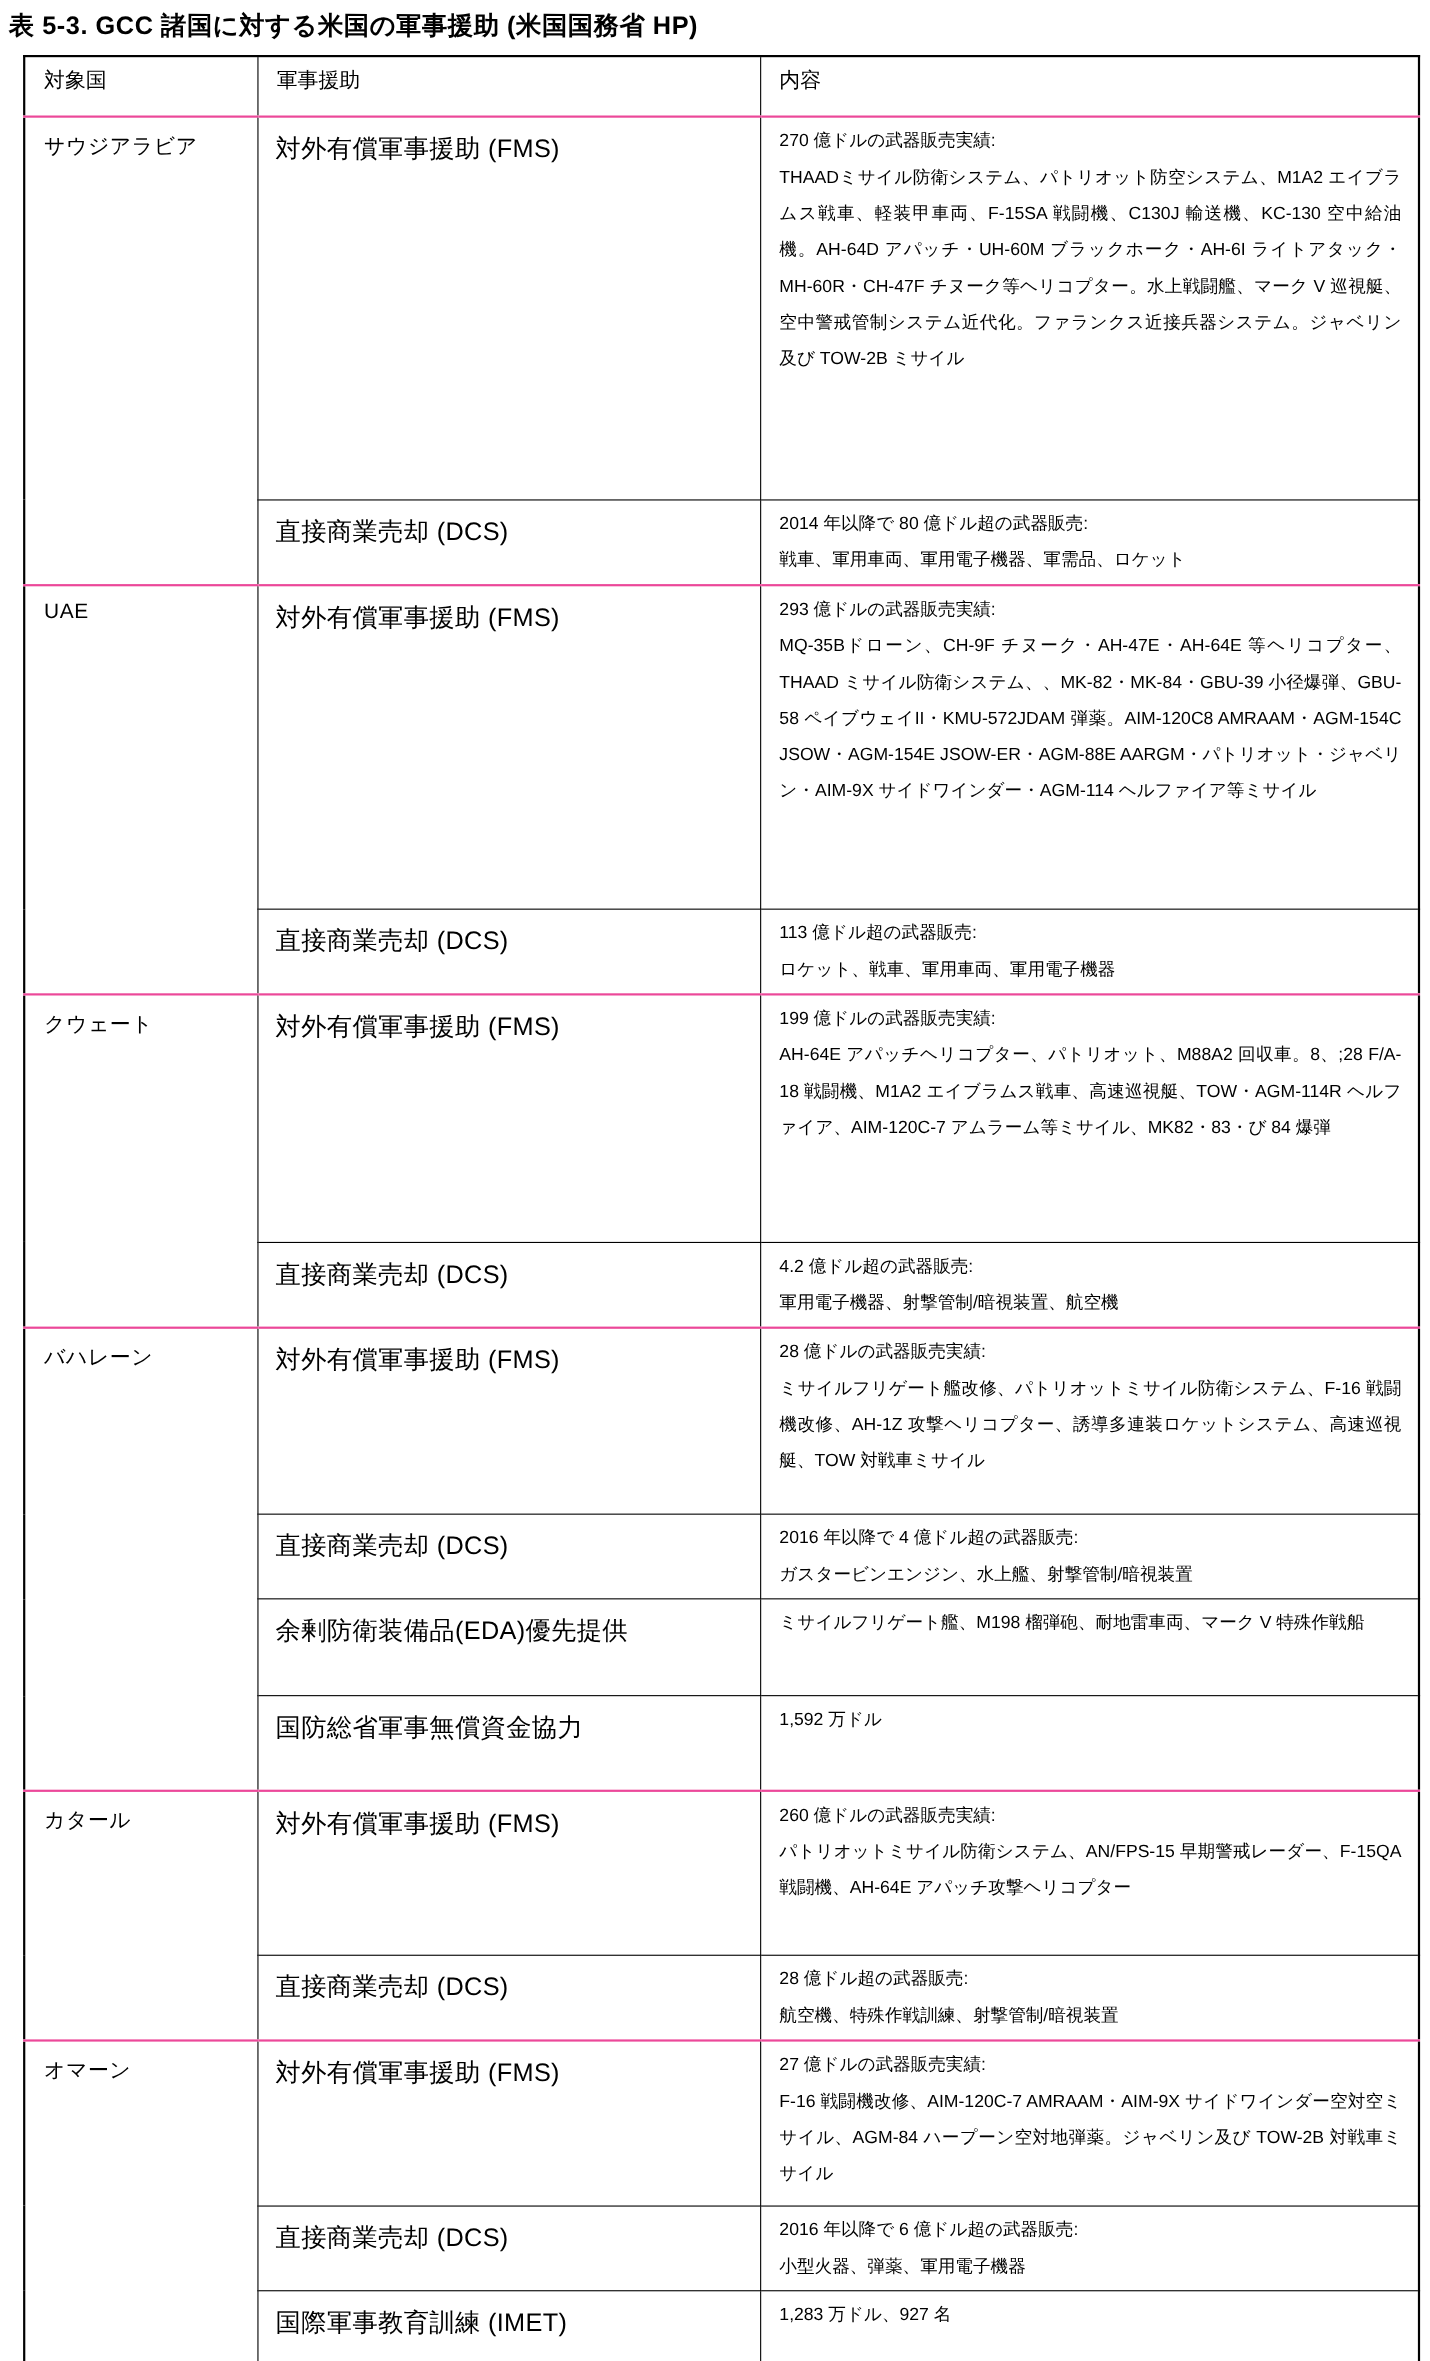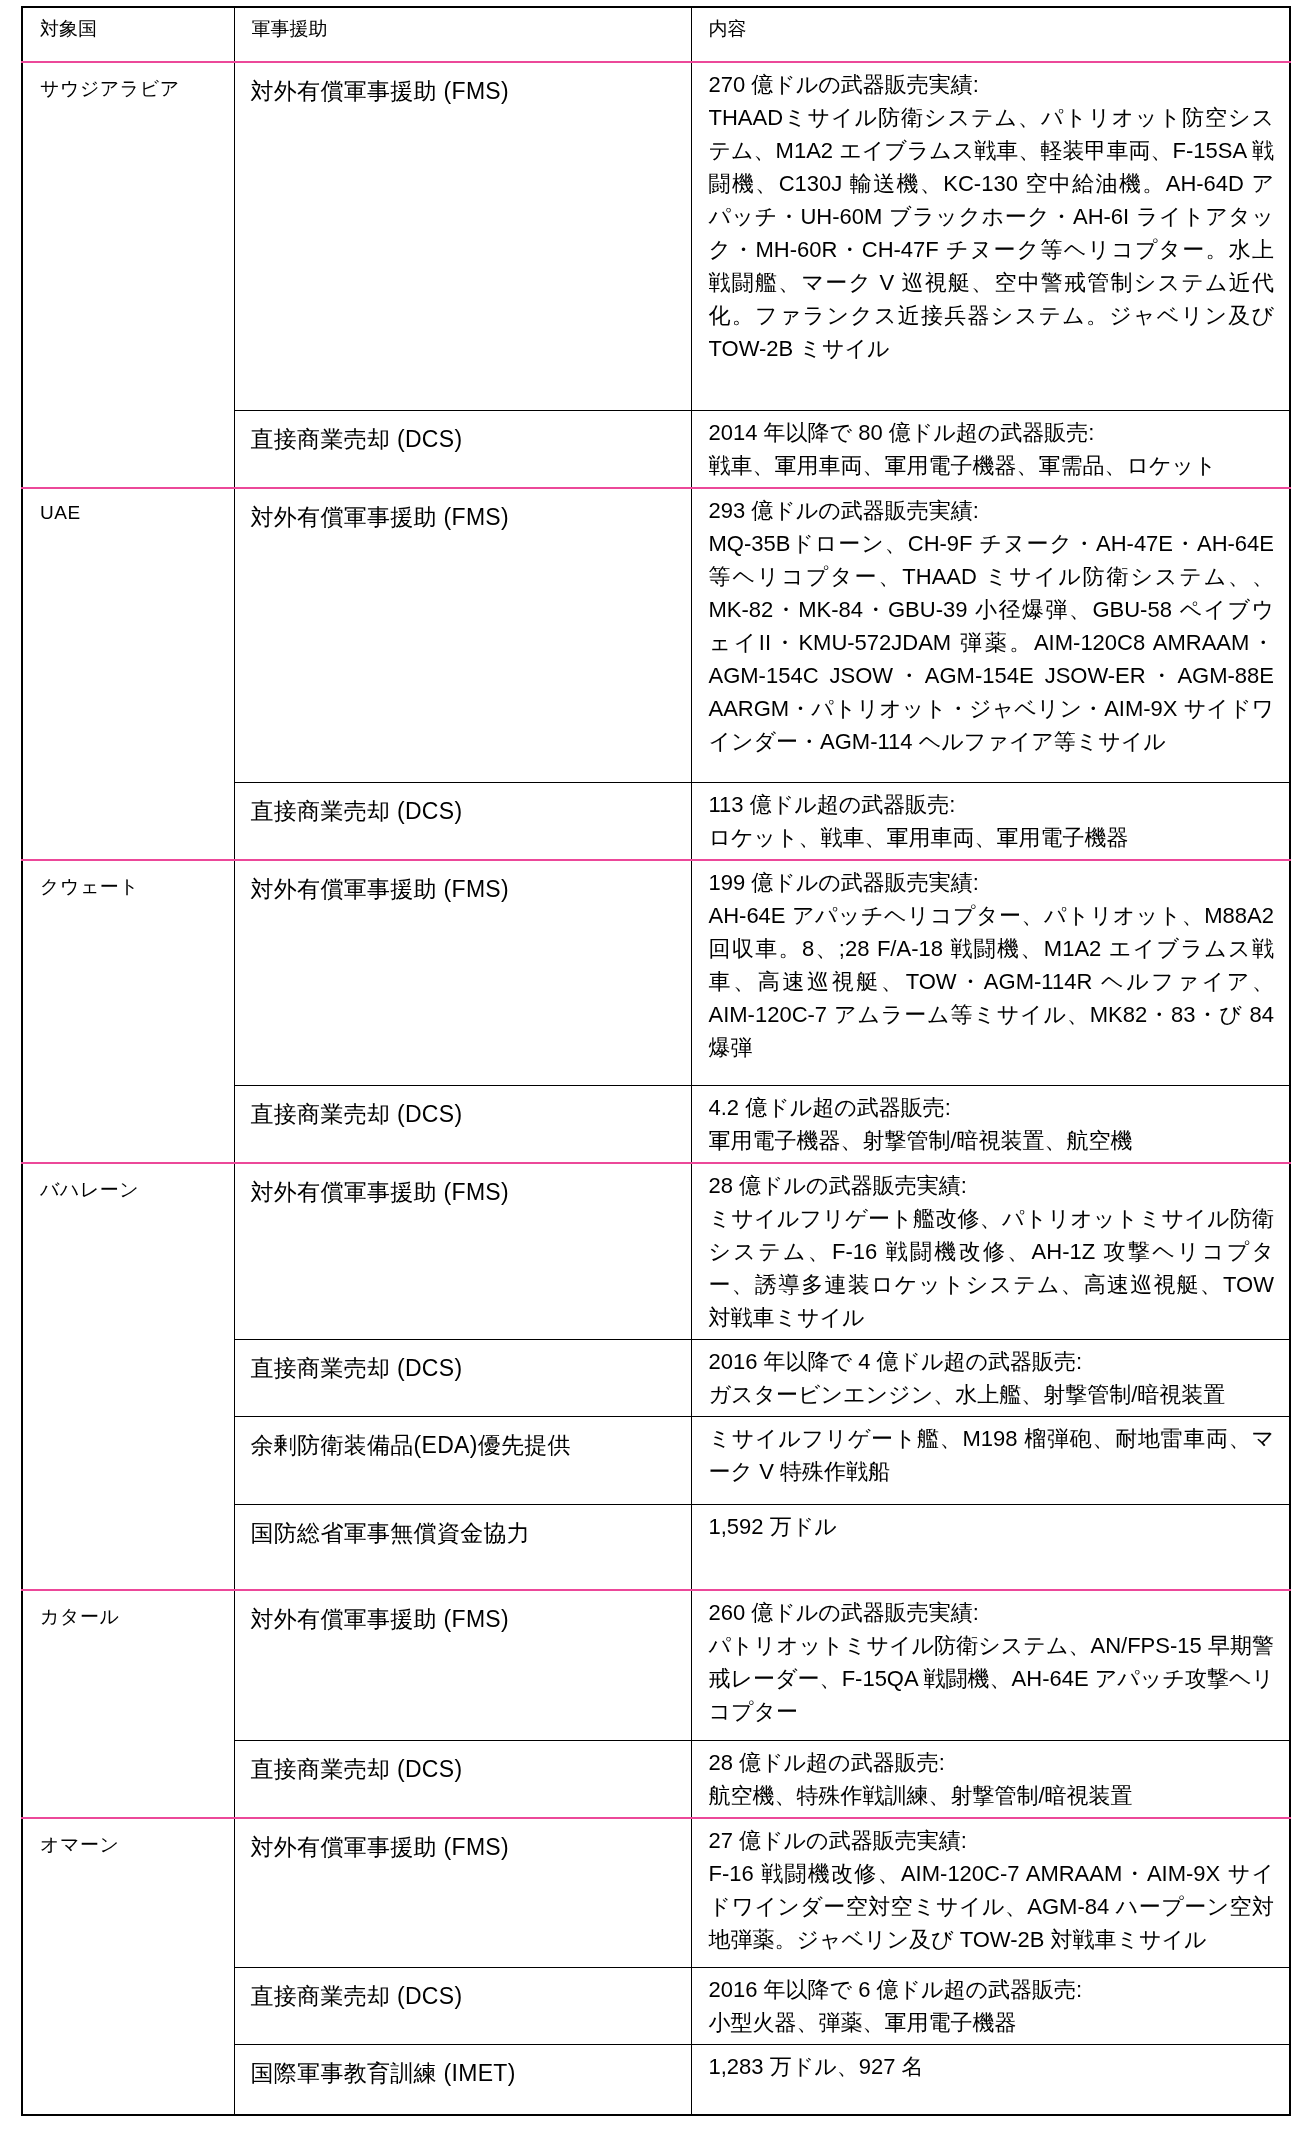--- a/index.html
+++ b/index.html
@@ -48,33 +48,34 @@
     font-size: 19px;
     letter-spacing: 0.5px;
   }
   td.aid {
     padding: 13px 6px 0 16px;
     font-size: 23px;
     letter-spacing: 0.3px;
   }
   td.content {
     padding: 5px 15px 5px 17px;
-    font-size: 22px;
+    font-size: 16px;
     line-height: 33px;
     text-align: justify;
     text-justify: inter-ideograph;
   }
   td.content .para { margin: 0; }
   tr.group-start td { border-top: 2px solid #ec4899; }
 </style>
 </head>
 <body>
 
 <div class="page">
 
+  <div class="doc-title">表 5-3.  GCC 諸国に対する米国の軍事援助 (米国国務省 HP)</div>
 
   <table class="aid-table">
     <colgroup>
       <col class="c-country">
         <col class="c-aid">
         <col class="c-content">
     </colgroup>
 
     <tbody>
         <tr>

